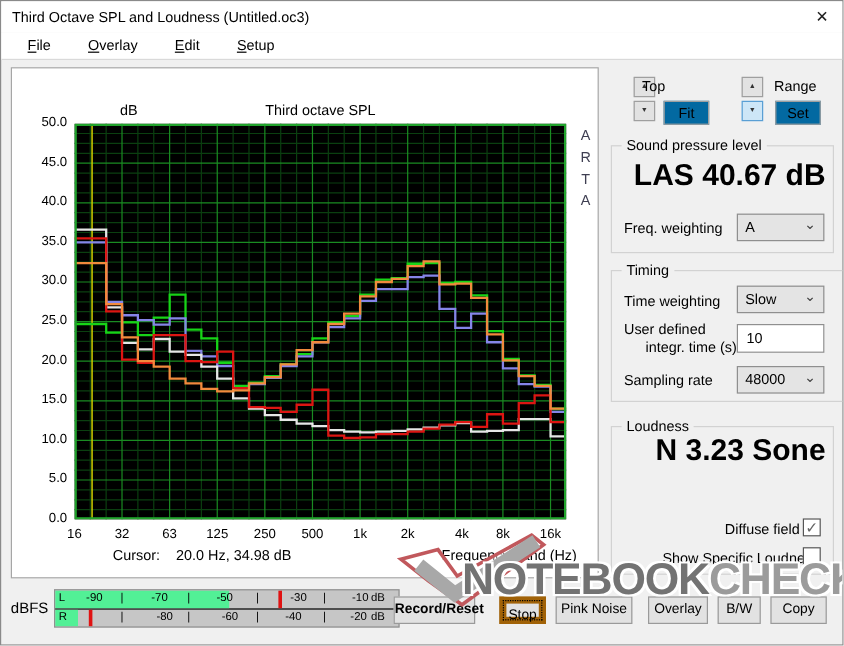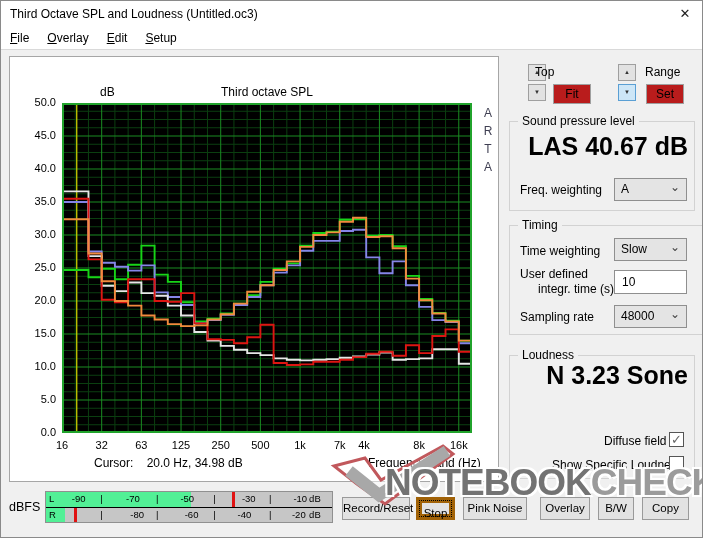--- a/index.html
+++ b/index.html
@@ -5,41 +5,41 @@
   html,body{margin:0;padding:0;background:#d8d8d8;}
   .window{position:relative;width:703px;height:538px;background:#f0f0f0;
     border:1px solid #8a8a8a;box-sizing:border-box;overflow:hidden;
     font-family:"Liberation Sans",sans-serif;color:#000;}
   .titlebar{position:absolute;left:0;top:0;width:100%;height:26px;background:#fff;}
   .title-text{position:absolute;left:9px;top:6px;font-size:12px;white-space:nowrap;}
   .close-btn{position:absolute;right:6px;top:4px;width:22px;height:18px;text-align:center;
     font-size:13px;line-height:18px;color:#222;cursor:default;}
   .menubar{position:absolute;left:0;top:26px;width:100%;height:23px;background:#fff;
     border-bottom:1px solid #d9d9d9;box-sizing:border-box;}
-  .menu-item{display:inline-block;font-size:12px;padding:4px 9px 0 9px;height:19px;}
+  .menu-item{display:inline-block;font-size:12px;padding:4px 9px 0 22px;height:19px;}
   .menu-item u{text-decoration:underline;}
 
   
   .chart-panel{position:absolute;left:8px;top:55px;width:490px;height:426px;background:#fff;
     border:1px solid #a6a6a6;box-sizing:border-box;}
   .chart-title{position:absolute;left:52px;top:28px;width:410px;text-align:center;font-size:12px;}
   .db-label{position:absolute;left:90px;top:28px;font-size:12px;}
   .ylab{position:absolute;width:44px;text-align:right;font-size:11px;}
   .xlab{position:absolute;width:44px;text-align:center;font-size:11px;top:382px;}
   .arta{position:absolute;left:470px;top:47px;width:16px;text-align:center;font-size:12px;
     color:#3f3f52;line-height:18px;}
   .cursor-text{position:absolute;left:84px;top:399px;font-size:12px;white-space:pre;}
   .freqband-label{position:absolute;left:358px;top:399px;font-size:12px;}
   #plot-svg{position:absolute;left:52px;top:46px;}
 
   
   .spinbtn{position:absolute;width:18px;height:17px;background:#e2e2e2;border:1px solid #9f9f9f;
     box-sizing:border-box;font-size:6px;text-align:center;line-height:15px;color:#333;}
   .spinbtn.hl{background:#cde6f7;border-color:#5a9fd4;}
-  .small-btn{position:absolute;width:38px;height:20px;background:#b91c1c;border:1px solid #9f9f9f;
+  .small-btn{position:absolute;width:38px;height:20px;background:#0369a1;border:1px solid #9f9f9f;
     box-sizing:border-box;font-size:12px;text-align:center;line-height:18px;}
   .ctrl-label{position:absolute;font-size:12px;}
   .groupbox{position:absolute;border:1px solid #d2d2d2;box-sizing:border-box;}
   .groupbox .gb-label{position:absolute;top:-8px;left:8px;background:#f0f0f0;padding:0 4px;
     font-size:12px;white-space:nowrap;}
   .bigval{position:absolute;right:10px;font-size:25px;font-weight:bold;white-space:nowrap;}
   .fieldlabel{position:absolute;font-size:12px;white-space:nowrap;}
   .combo{position:absolute;width:73px;height:23px;background:#e4e4e4;border:1px solid #8f8f8f;
     box-sizing:border-box;font-size:12px;line-height:21px;padding-left:6px;}
   .combo .chev{position:absolute;right:6px;top:-2px;font-size:12px;color:#444;}
@@ -99,22 +99,22 @@
         <div class="ylab" style="left: 2px; top: 369px;">0.0</div>
       </div>
     <div id="xlabels">
         <div class="xlab" style="left: 30px;">16</div>
         <div class="xlab" style="left: 69.6774px;">32</div>
         <div class="xlab" style="left: 109.355px;">63</div>
         <div class="xlab" style="left: 149.032px;">125</div>
         <div class="xlab" style="left: 188.71px;">250</div>
         <div class="xlab" style="left: 228.387px;">500</div>
         <div class="xlab" style="left: 268.065px;">1k</div>
-        <div class="xlab" style="left: 307.742px;">7k</div>
-        <div class="xlab" style="left: 332px;">4k</div>
+        <div class="xlab" style="left: 307.742px;">2k</div>
+        <div class="xlab" style="left: 353px;">4k</div>
         <div class="xlab" style="left: 387.097px;">8k</div>
         <div class="xlab" style="left: 426.774px;">16k</div>
       </div>
     <div class="arta" id="arta">
         <div>A</div>
         <div>R</div>
         <div>T</div>
         <div>A</div>
       </div>
     <svg id="plot-svg" width="410" height="330" viewBox="0 0 410 330">
@@ -271,21 +271,21 @@
         <span class="meter-tlab" style="left:67%">-40</span>
         <span class="meter-tlab" style="left:86%">-20</span>
         <span class="meter-tick" style="left:19%">|</span>
         <span class="meter-tick" style="left:38.5%">|</span>
         <span class="meter-tick" style="left:58.5%">|</span>
         <span class="meter-tick" style="left:78%">|</span>
         <span class="meter-tlab" style="left:92%">dB</span>
       </div>
     </div>
   <div id="bottom-buttons">
-      <div class="bot-btn" style="left: 341px; width: 68px;">Record/Reset</div>
+      <div class="bot-btn" style="left: 327px; width: 68px; font-weight: bold;">Record/Reset</div>
       <div class="bot-btn default" style="left: 415px; width: 39px;">Stop</div>
       <div class="bot-btn" style="left: 462px; width: 64px;">Pink Noise</div>
       <div class="bot-btn" style="left: 539px; width: 50px;">Overlay</div>
       <div class="bot-btn" style="left: 597px; width: 36px;">B/W</div>
       <div class="bot-btn" style="left: 641px; width: 47px;">Copy</div>
     </div>
 
   <div class="watermark">
     <svg width="132" height="62" viewBox="0 0 132 62">
       <path d="M5 22 L36 14 L52 36 L114 2 L124 10 L56 60 L28 40 Z" fill="#ffffff" fill-opacity="0.5" stroke="#c1585c" stroke-width="3"></path>

